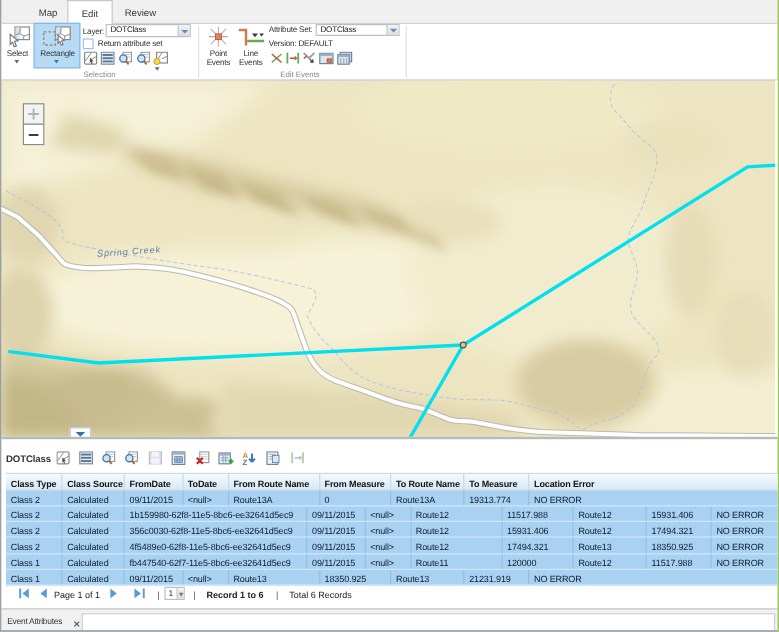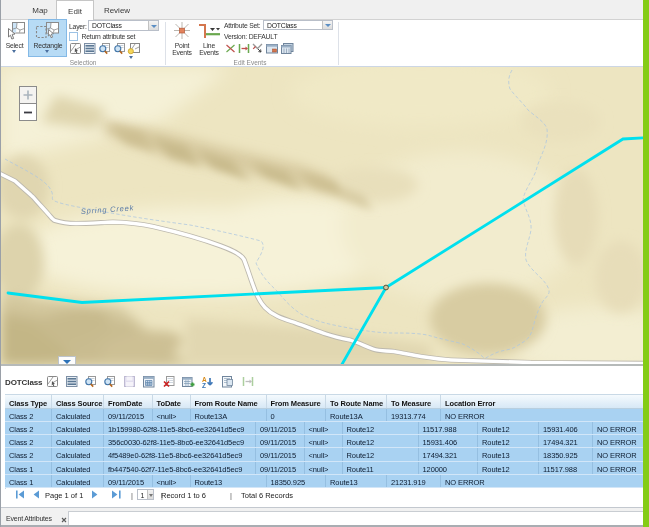--- a/index.html
+++ b/index.html
@@ -1,18 +1,18 @@
 <!DOCTYPE html>
 <html><head>
 <meta charset="utf-8">
 <style>
 * { margin:0; padding:0; box-sizing:border-box; }
 body { font-family:"Liberation Sans", sans-serif; }
 #app { position:relative; width:649px; height:527px; background:#a3a3a3; overflow:hidden;
-  border-left:1px solid #9aa0a8; border-right:6px solid #84cc16; }
+  border-left:1px solid #9aa0a8; border-right:1px solid #84cc16; }
 .abs { position:absolute; }
 
 #tabbar { position:absolute; left:0; top:0; width:649px; height:20px; background:#f0f0f0;
   border-bottom:1px solid #d2d2d2; }
 .rtab { position:absolute; top:0; height:20px; font-size:8px; color:#3a3a3a;
   display:flex; align-items:center; justify-content:center; }
 .rtab.active { background:#fff; border:1px solid #c6c6c6; border-bottom:none; height:21px; }
 
 #ribbon { position:absolute; left:0; top:20px; width:649px; height:47px; background:#fff;
   border-bottom:1px solid #ccd6e4; }
@@ -426,21 +426,21 @@
     </svg>
     <span class="abs" style="left:44px; top:2px;">Page 1 of 1</span>
     <span class="abs" style="left:130px; top:2px; color:#555;">|</span>
     <div class="abs" style="left:136px; top:0px; width:17px; height:11px; background:#fff; border:1px solid #b9bfc9;">
       <span style="position:absolute; left:2.5px; top:1.5px; font-size:7px;">1</span>
       <div style="position:absolute; right:0; top:0; bottom:0; width:6.5px; background:linear-gradient(#f2f2f2,#dadada); border-left:1px solid #c2c2c2;">
         <div style="position:absolute; left:1px; top:3.5px; width:0; height:0; border-left:2.2px solid transparent; border-right:2.2px solid transparent; border-top:3px solid #777;"></div>
       </div>
     </div>
     <span class="abs" style="left:160px; top:2px; color:#555;">|</span>
-    <span class="abs" style="left:160px; top:2px;">Record 1 to 6</span>
+    <span class="abs" style="left:171px; top:2px;font-weight:bold;">Record 1 to 6</span>
     <span class="abs" style="left:229px; top:2px; color:#555;">|</span>
     <span class="abs" style="left:240px; top:2px;">Total 6 Records</span>
   </div>
 </div>
 
 <div id="statusbar">
   <div class="box"></div>
   <div style="position:absolute; left:5px; top:7px; font-size:7px; color:#333; letter-spacing:-0.2px;">Event Attributes</div>
   <svg style="position:absolute; left:59.5px; top:8.5px;" width="6" height="6">
         <path d="M1 1 L5 5 M5 1 L1 5" stroke="#5a5a5a" stroke-width="1.1"></path>

